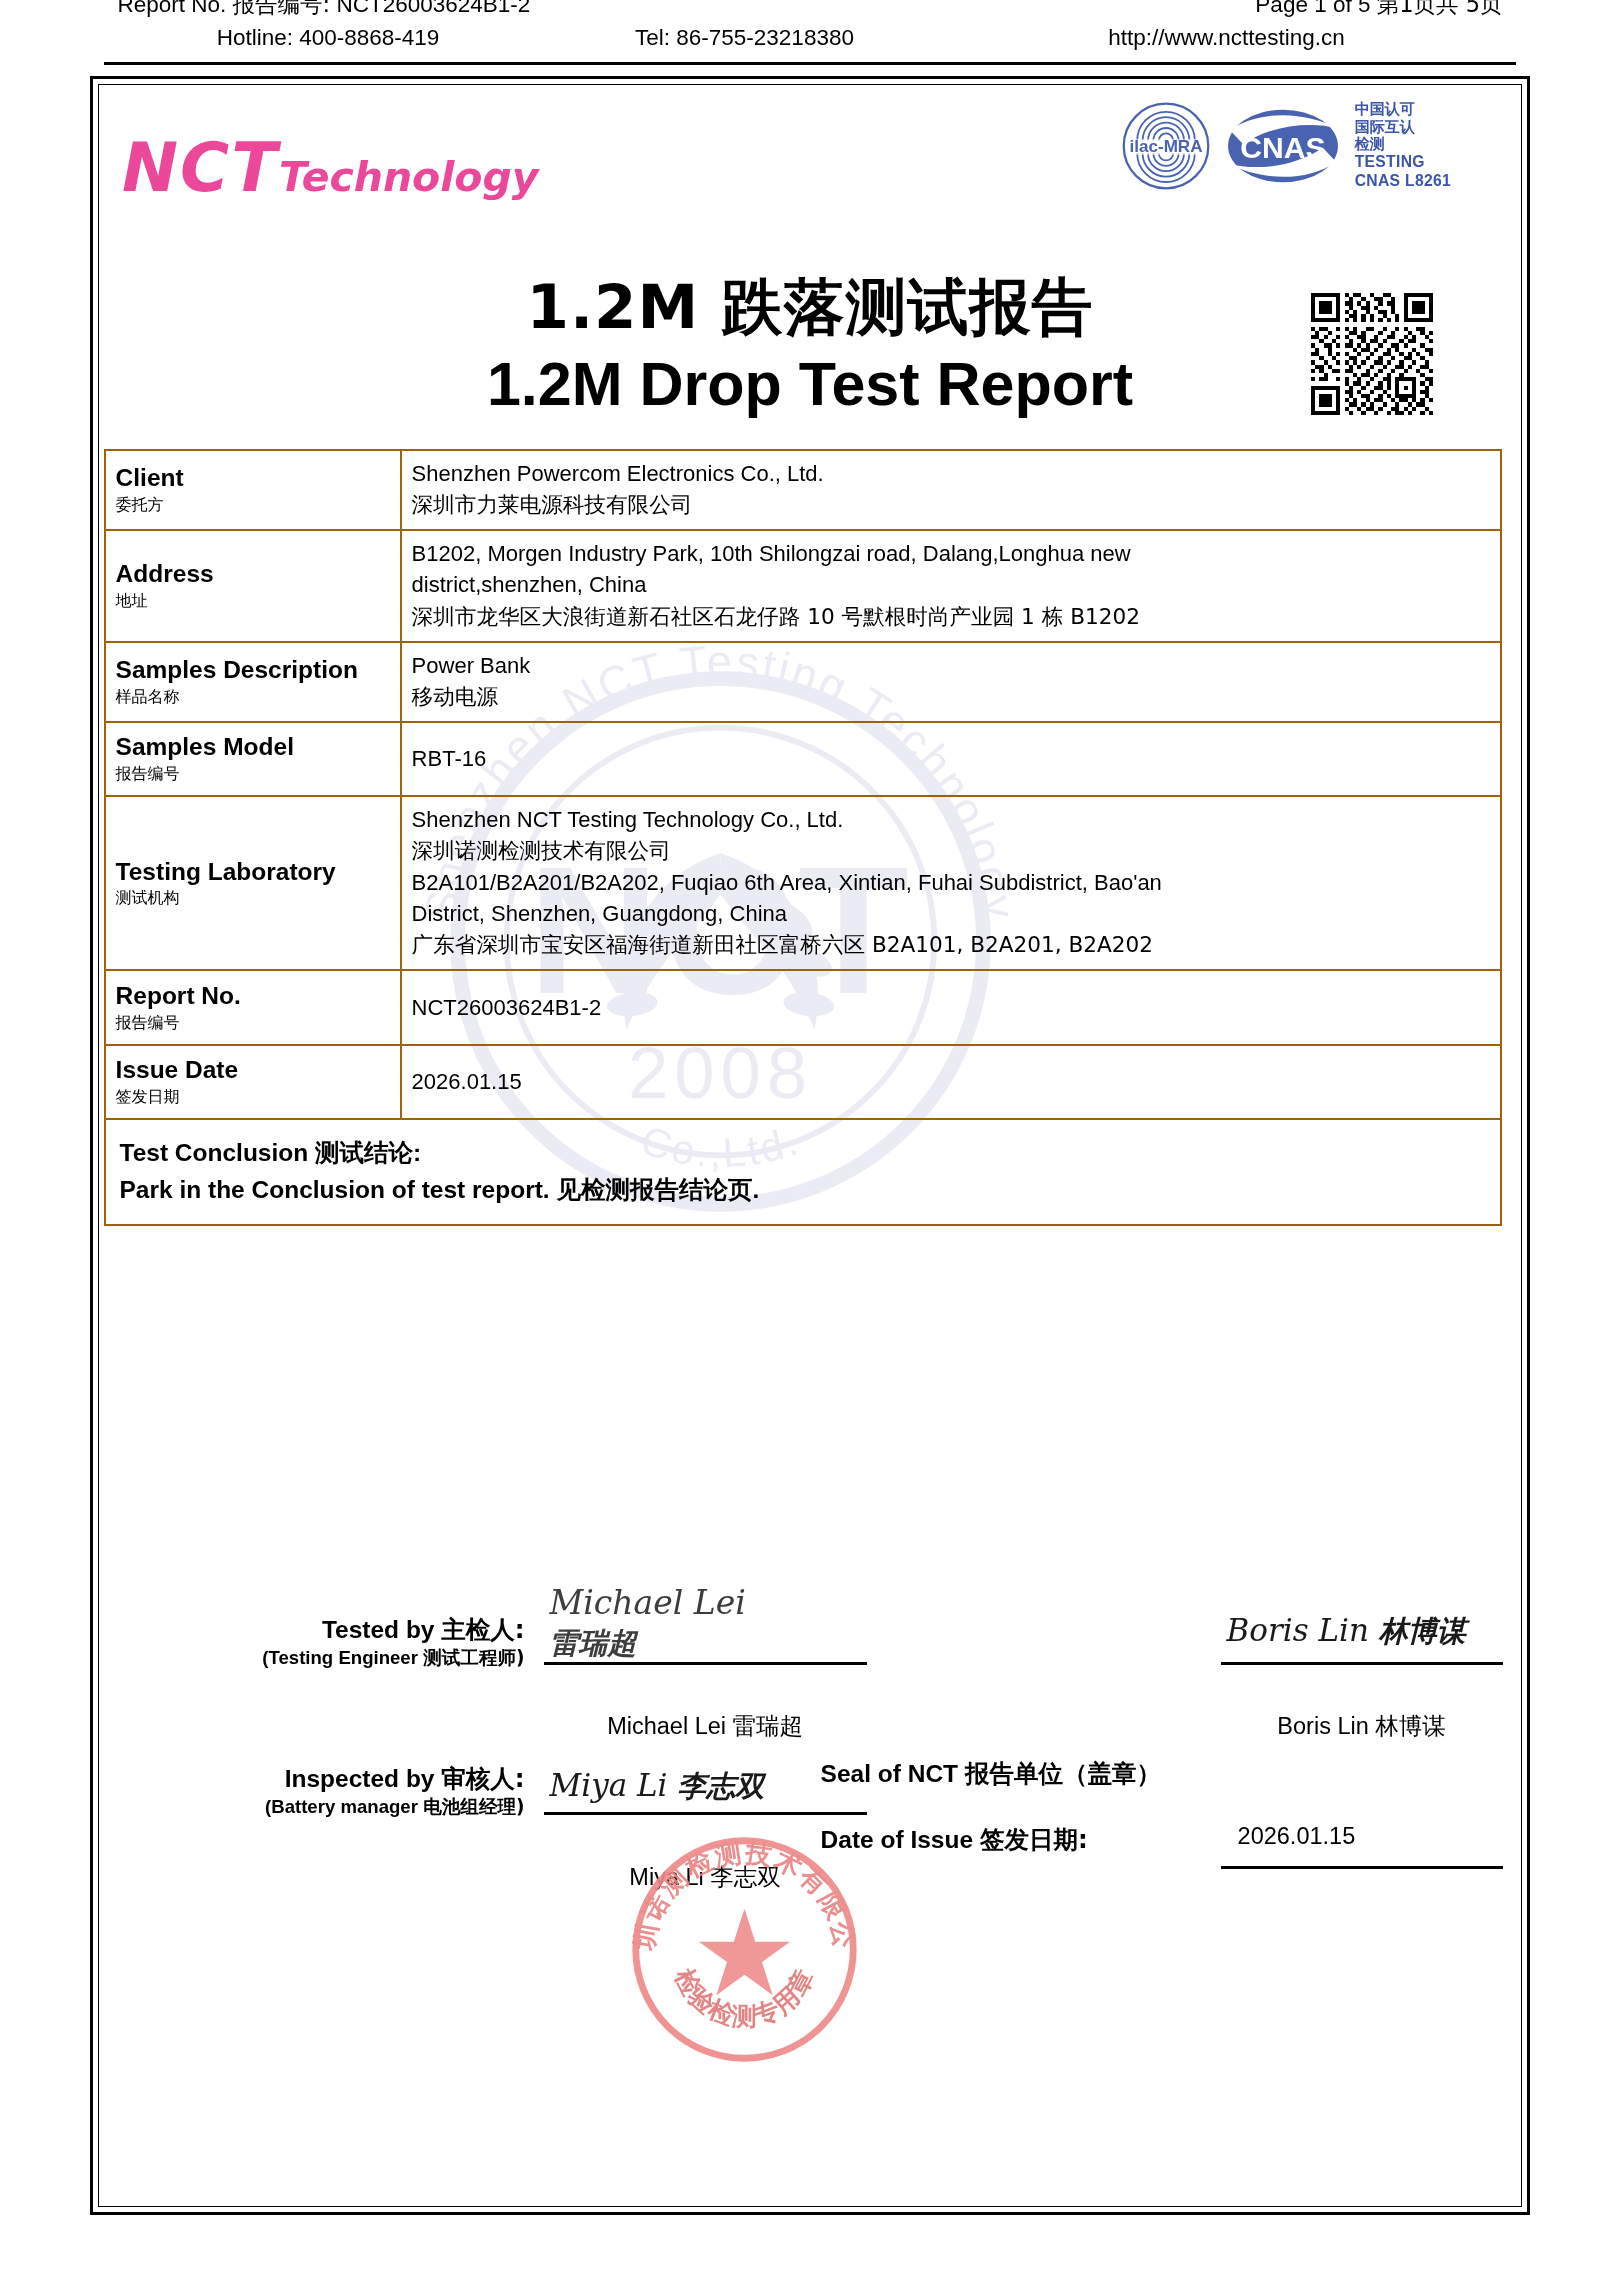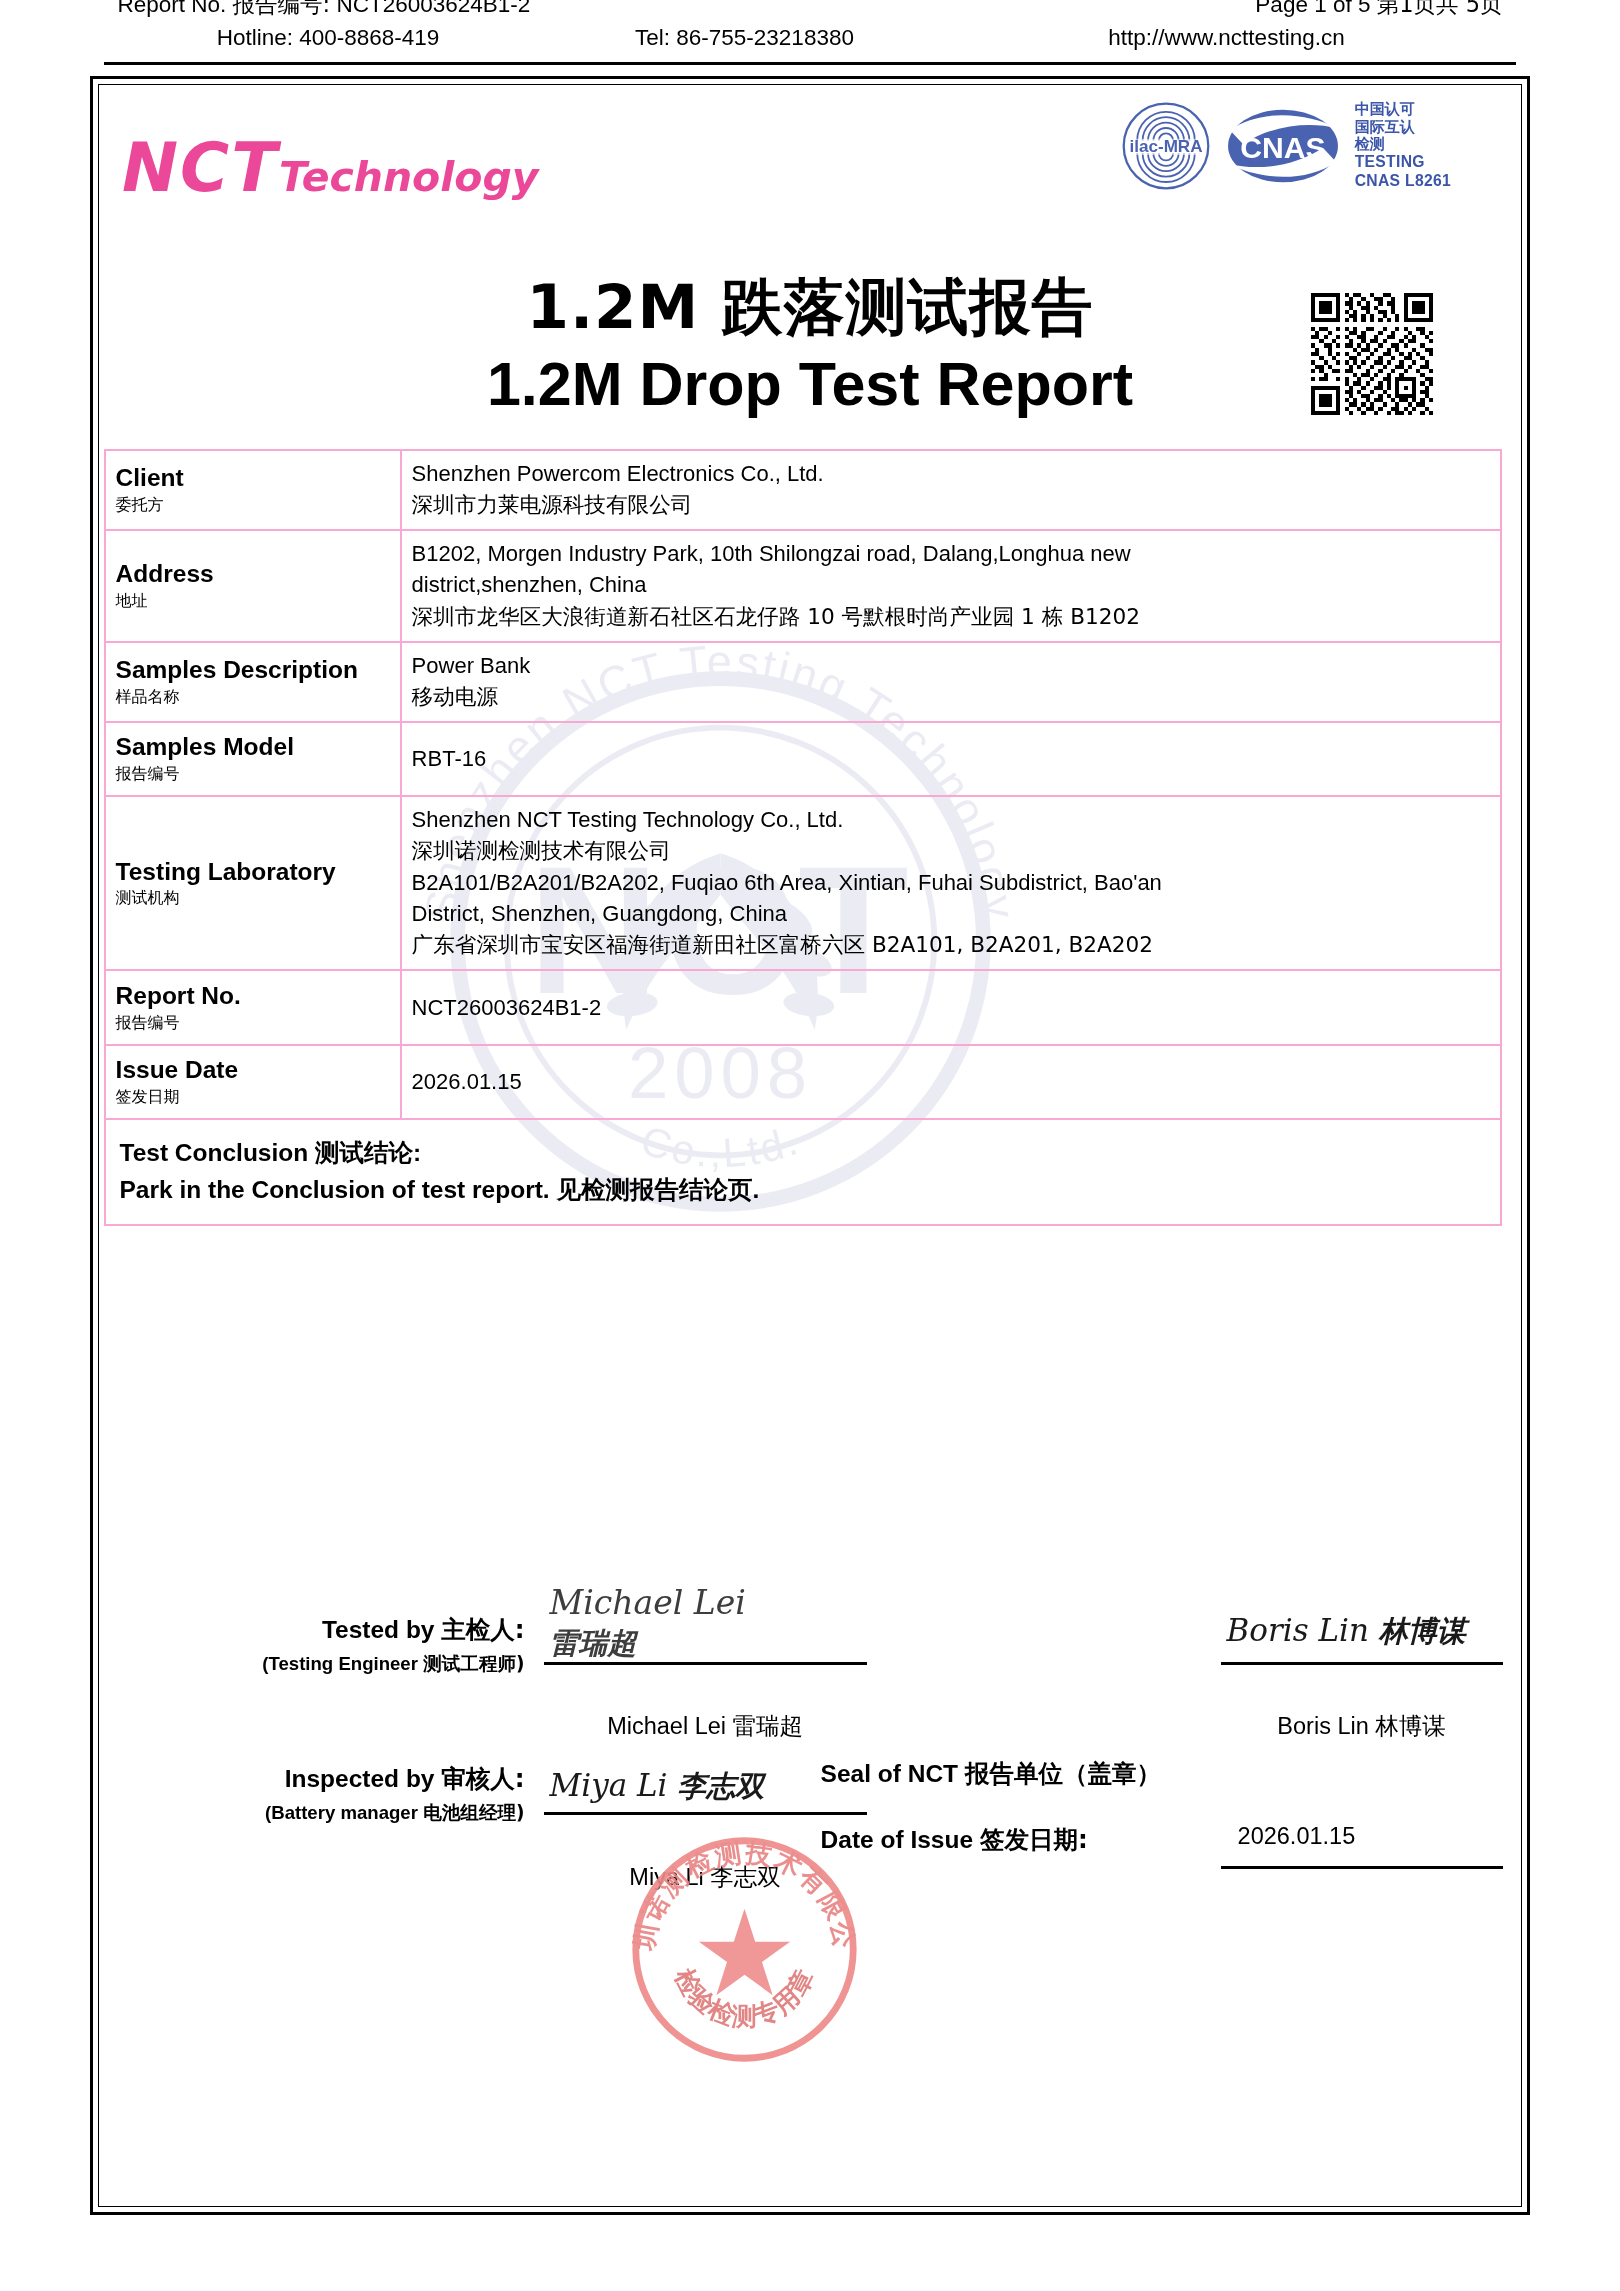--- a/index.html
+++ b/index.html
@@ -126,21 +126,21 @@
   
   .info-table {
     position: absolute;
     left: 10.8px;
     top: 370px;
     width: 1398px;
     border-collapse: collapse;
     table-layout: fixed;
   }
   .info-table td {
-    border: 2px solid #f9a8d4;
+    border: 2px solid #a16207;
     vertical-align: middle;
     padding: 6.9px 9.8px 8.8px 9.8px;
   }
   .info-table td.label { width: 296px; }
   .lbl-en {
     font-family: "Liberation Sans", sans-serif;
     font-weight: bold;
     font-size: 24.5px;
     line-height: 1.3;
     color: #000;
@@ -194,21 +194,21 @@
     color: #000;
     line-height: 1.2;
   }
   .sig-cap-main .cn { font-family: "DejaVu Sans", sans-serif; font-weight: bold; }
   .sig-cap-sub {
     font-family: "Liberation Sans", sans-serif;
     font-weight: bold;
     font-size: 18.6px;
     color: #000;
     line-height: 1.25;
-    margin-top: 8px;
+    margin-top: 2px;
   }
   .sig-cap-sub .cn { font-family: "DejaVu Sans", sans-serif; font-weight: bold; }
 
   .sig-field { position: absolute; }
   .sig-ink {
     position: absolute;
     bottom: 5.9px;
     left: 5.9px;
     font-family: "DejaVu Serif", serif;
     font-style: italic;

